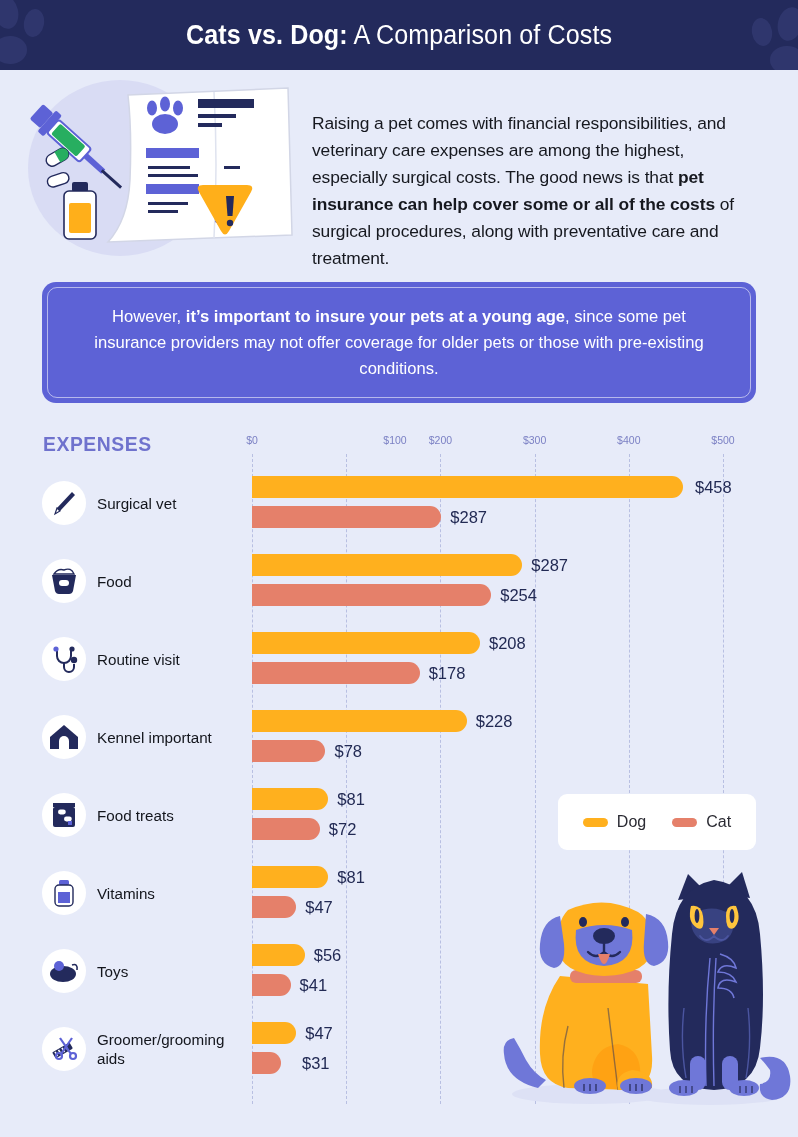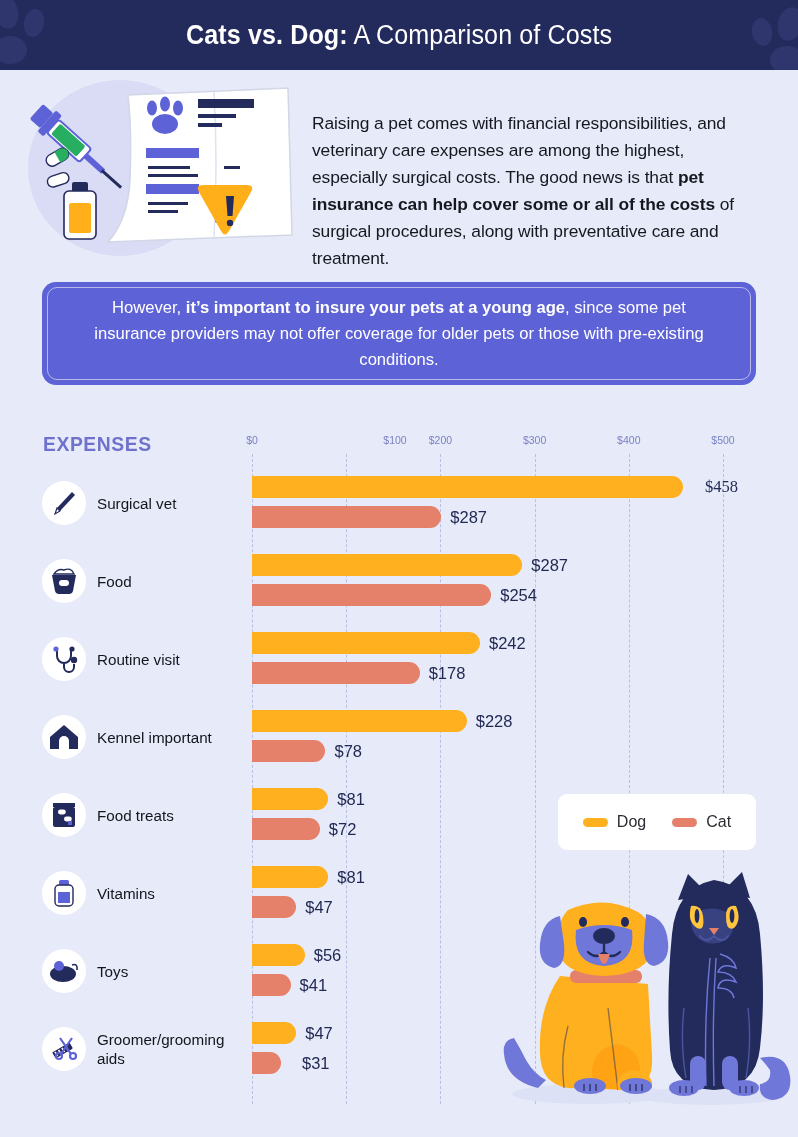--- a/index.html
+++ b/index.html
@@ -45,21 +45,21 @@
   .intro-text {
     width: 448px; margin-left: 12px; margin-top: 40px;
     color: #16181f;
     font-size: 17.4px; line-height: 27px; letter-spacing: -.1px;
   }
   .intro-text b { font-weight: 700; }
 
   
   .callout {
     position: absolute; left: 42px; top: 282px;
-    width: 714px; height: 103px;
+    width: 714px; height: 121px;
     background: #5d62d6;
     border-radius: 14px;
     padding: 5px;
   }
   .callout-inner {
     width: 100%; height: 100%;
     border: 1.4px solid rgba(255,255,255,.55);
     border-radius: 10px;
     display: flex; flex-direction: column;
     align-items: center; justify-content: center;
@@ -252,21 +252,21 @@
           <div class="row-icon">
             <svg width="30" height="30" viewBox="0 0 30 30">
               <path d="M23 4 L26 7 L11 23 L6 26 L8 20 Z" fill="#232a5c"></path>
               <path d="M8 20 L11 23 L6 26 Z" fill="#ffffff" stroke="#232a5c" stroke-width="1.2"></path>
             </svg>
           </div>
           <div class="row-label">Surgical vet</div>
           <div class="bars">
             <div class="bar-wrap bar-dog" style="width: 501.436px;">
               <div class="bar dog" style="width: 431.436px; background: rgb(255, 176, 30);"></div>
-              <div class="bar-value" style="left: 453px; font-family: Liberation Serif, serif;">$458</div>
+              <div class="bar-value" style="left: 443px;">$458</div>
             </div>
             <div class="bar-wrap bar-cat" style="width: 259.342px;">
               <div class="bar cat" style="width: 189.342px; background: rgb(229, 128, 106);"></div>
               <div class="bar-value" style="left: 198.342px;">$287</div>
             </div>
           </div>
         </div>
         <div class="row">
           <div class="row-icon">
             <svg width="32" height="30" viewBox="0 0 32 30">
@@ -294,21 +294,21 @@
               <path d="M15 19 v4 a5 5 0 0 0 10 0 v-3" stroke="#232a5c" stroke-width="2" fill="none"></path>
               <circle cx="25" cy="16" r="3.2" fill="#232a5c"></circle>
               <circle cx="7" cy="5" r="2.6" fill="#5d62d6"></circle>
               <circle cx="23" cy="5" r="2.6" fill="#232a5c"></circle>
             </svg>
           </div>
           <div class="row-label">Routine visit</div>
           <div class="bars">
             <div class="bar-wrap bar-dog" style="width: 297.964px;">
               <div class="bar dog" style="width: 227.964px; background: rgb(255, 176, 30);"></div>
-              <div class="bar-value" style="left: 236.964px;">$242</div>
+              <div class="bar-value" style="left: 236.964px;">$208</div>
             </div>
             <div class="bar-wrap bar-cat" style="width: 237.676px;">
               <div class="bar cat" style="width: 167.676px; background: rgb(229, 128, 106);"></div>
               <div class="bar-value" style="left: 176.676px;">$178</div>
             </div>
           </div>
         </div>
         <div class="row">
           <div class="row-icon">
             <svg width="32" height="30" viewBox="0 0 32 30">

